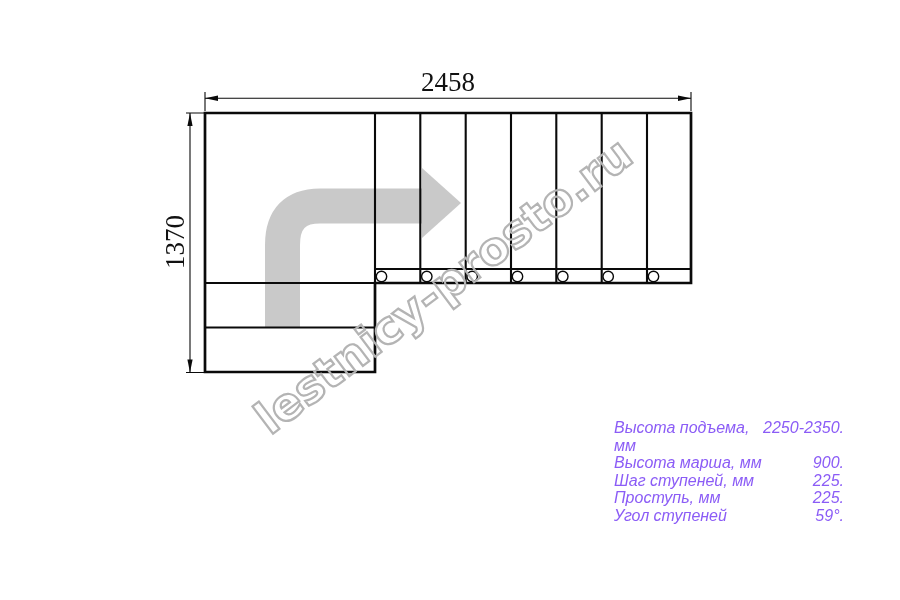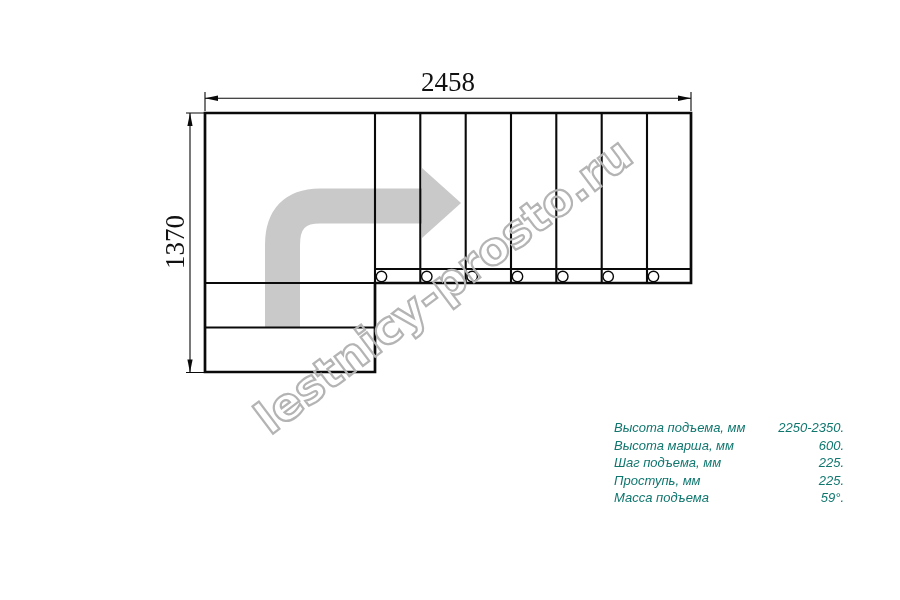--- a/index.html
+++ b/index.html
@@ -42,23 +42,23 @@
     stroke: #b4b4b4;
     stroke-width: 2.2;
   }
   
   .specs {
     position: absolute;
     left: 614px;
     top: 419px;
     width: 230px;
     font-style: italic;
-    font-size: 13px;
+    font-size: 16px;
     line-height: 17.5px;
-    color: #0f766e;
+    color: #8b5cf6;
   }
   .spec-row {
     display: flex;
     justify-content: space-between;
   }
   .spec-value {
     text-align: center;
     white-space: nowrap;
   }
 </style>
@@ -119,29 +119,29 @@
     <text class="wm-text" x="270" y="436" transform="rotate(-37 270 436)" textLength="458" lengthAdjust="spacingAndGlyphs">lestnicy-prosto.ru</text>
   </svg>
 
   <div class="specs">
     <div class="spec-row">
       <span class="spec-label">Высота подъема, мм</span>
       <span class="spec-value">2250-2350.</span>
     </div>
     <div class="spec-row">
       <span class="spec-label">Высота марша, мм</span>
-      <span class="spec-value">600.</span>
+      <span class="spec-value">900.</span>
     </div>
     <div class="spec-row">
-      <span class="spec-label">Шаг подъема, мм</span>
+      <span class="spec-label">Шаг ступеней, мм</span>
       <span class="spec-value">225.</span>
     </div>
     <div class="spec-row">
       <span class="spec-label">Проступь, мм</span>
       <span class="spec-value">225.</span>
     </div>
     <div class="spec-row">
-      <span class="spec-label">Масса подъема</span>
+      <span class="spec-label">Угол ступеней</span>
       <span class="spec-value">59°.</span>
     </div>
   </div>
 
 </div>
 
 </body></html>

